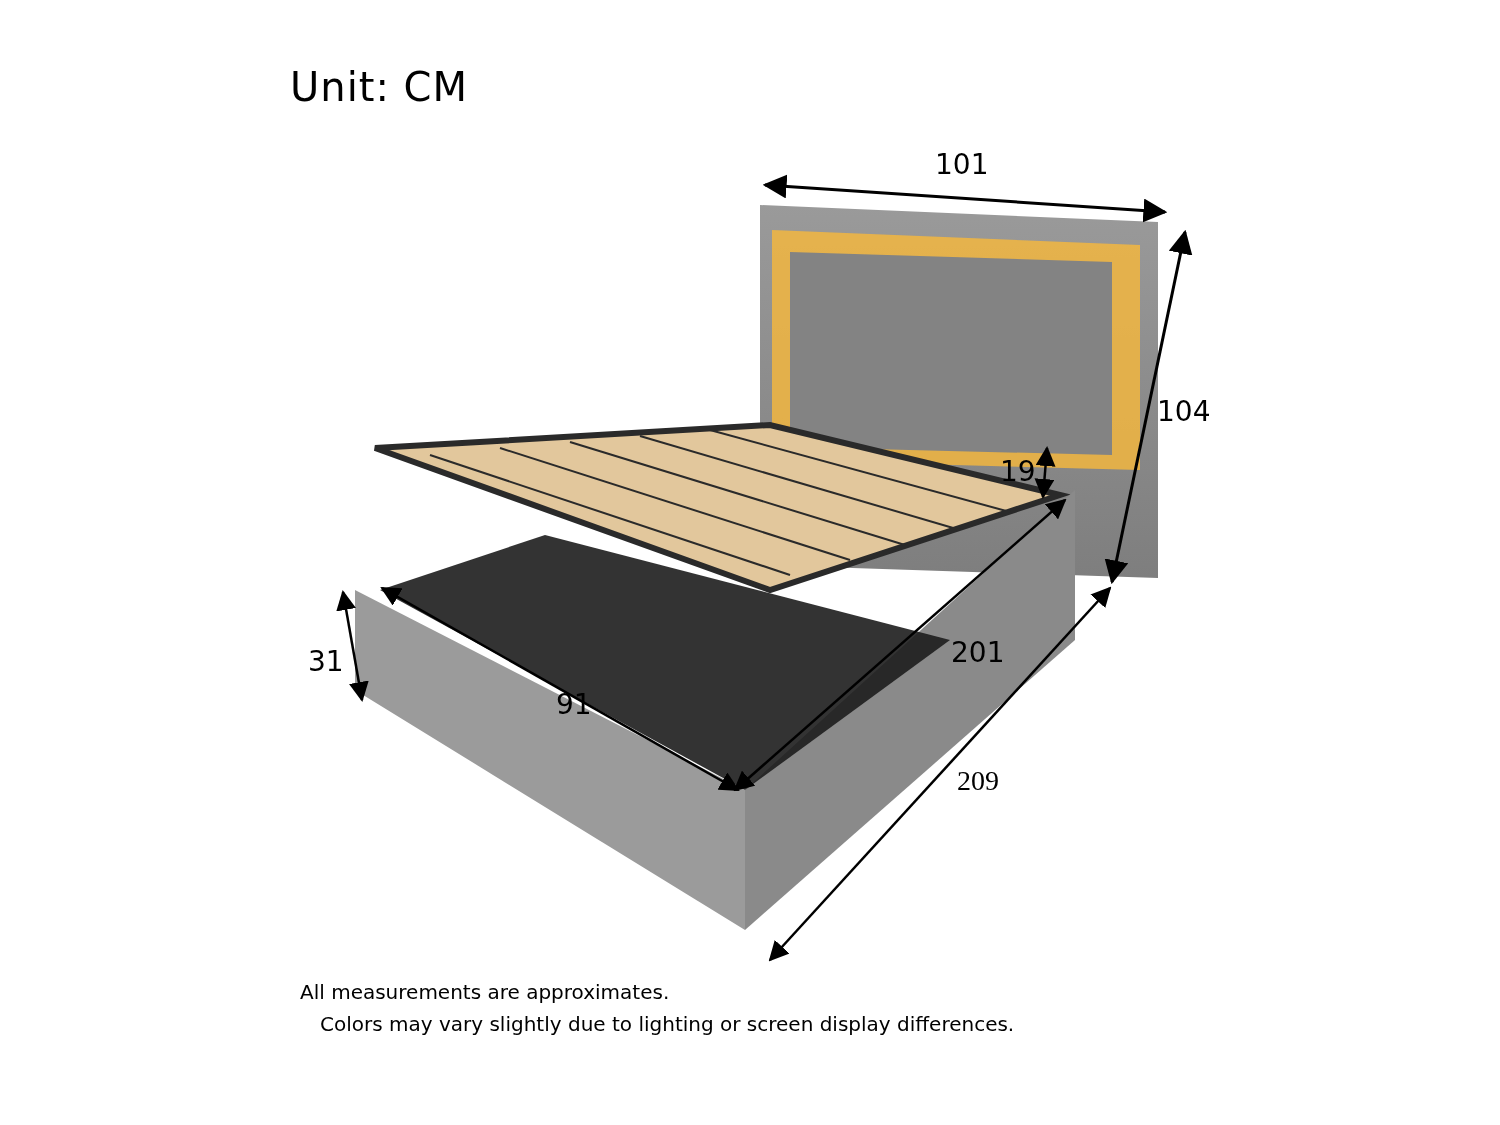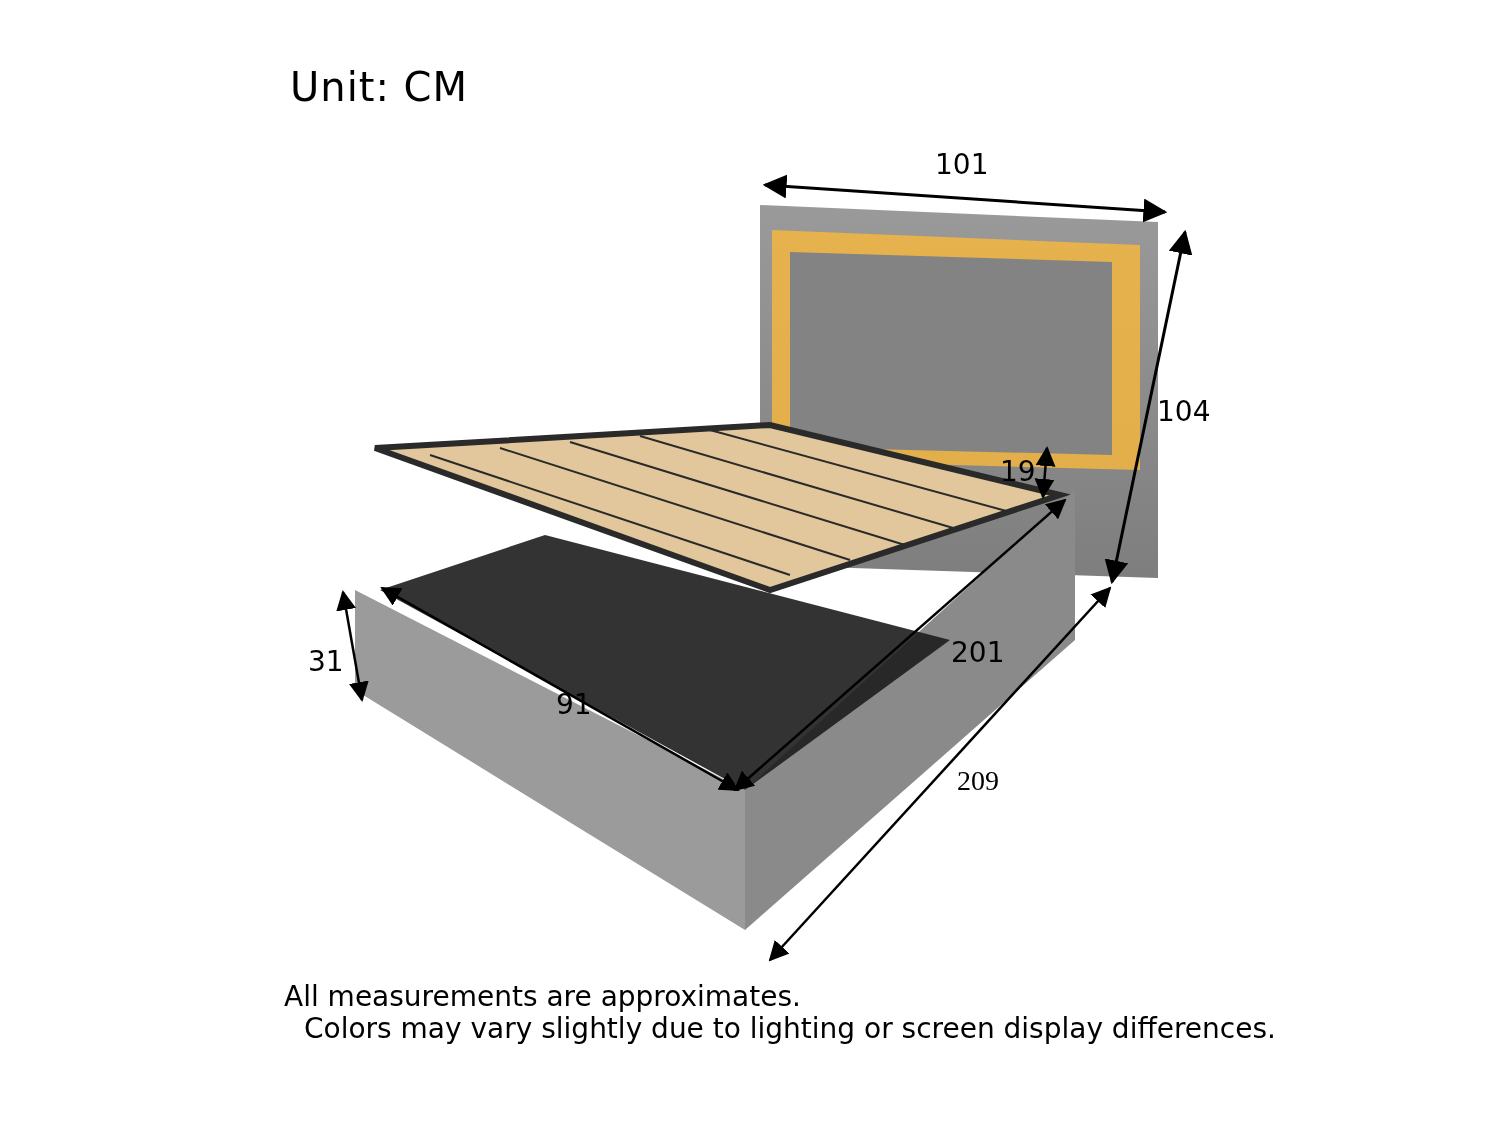--- a/index.html
+++ b/index.html
@@ -1,19 +1,19 @@
 <!DOCTYPE html>
 <html><head>
 <meta charset="utf-8">
 <style>
   html, body { margin:0; padding:0; background:#ffffff; }
   body { width:1500px; height:1125px; position:relative; overflow:hidden; font-family:"DejaVu Sans", sans-serif; color:#000; }
   .title { position:absolute; left:290px; top:64px; font-size:40px; letter-spacing:1px; }
   .dim { position:absolute; font-size:28px; }
-  .note { position:absolute; left:284px; font-size:28px; }
+  .note { position:absolute; left:300px; font-size:20px; }
   svg { position:absolute; left:0; top:0; }
 </style>
 </head>
 <body>
 
 <div class="title">Unit: CM</div>
 
 <svg width="1500" height="1125" viewBox="0 0 1500 1125">
   <defs>
     <marker id="ah" viewBox="0 0 10 10" refX="9" refY="5" markerWidth="8" markerHeight="8" orient="auto-start-reverse">

